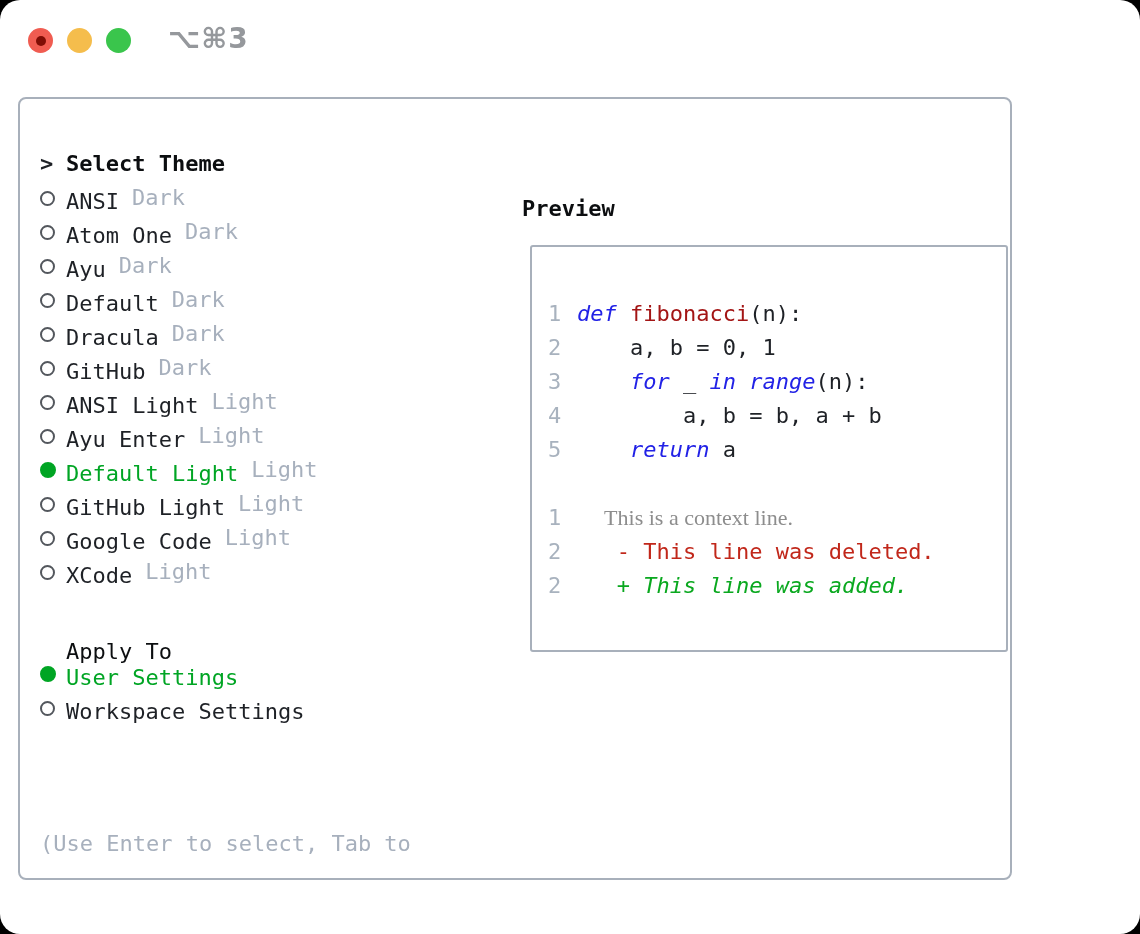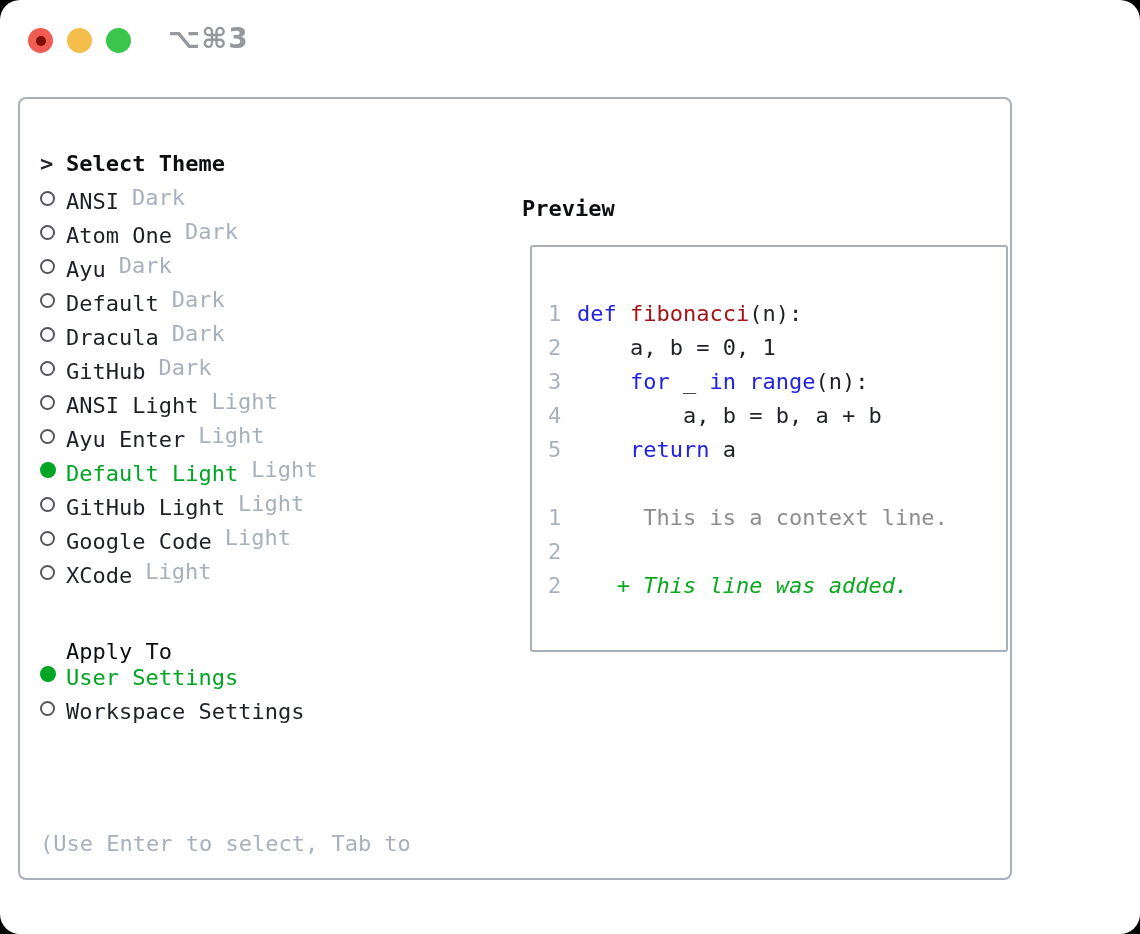--- a/index.html
+++ b/index.html
@@ -41,24 +41,24 @@
   .hint{font-size:22px;line-height:34px;color:var(--muted);white-space:pre;}
   
   .preview-title{font-weight:bold;font-size:22px;line-height:34px;color:#0c0e10;margin-left:18px;margin-top:45px;}
   .preview-box{
     margin-left:26px;margin-top:19px;width:478px;height:407px;box-sizing:border-box;
     border:2px solid var(--border);border-radius:3px;padding:50px 0 0 16px;background:#fff;
   }
   .cline{display:flex;height:34px;font-size:22px;line-height:34px;}
   .lnum{width:16px;flex:none;color:var(--lineno);white-space:pre;}
   .ccontent{margin-left:13px;white-space:pre;}
-  .tk-kw{color:var(--keyword);}
+  .tk-kw{color:var(--keyword);font-style:italic;}
   .tk-fn{color:var(--func);}
   .tk-pl{color:var(--ink);}
-  .tk-ctx{color:var(--context);}
+  .tk-ctx{color:var(--context);font-family:Liberation Serif, serif;}
   .tk-del{color:var(--deleted);}
   .tk-add{color:var(--added);font-style:italic;}
 </style>
 </head>
 <body>
 
 <div class="window">
 
   <div class="titlebar">
     <span class="tl red">
@@ -221,20 +221,21 @@
             <div class="cline">
               <span class="lnum"></span>
               <span class="ccontent"></span>
             </div>
             <div class="cline">
               <span class="lnum">1</span>
               <span class="ccontent"><span class="tk-ctx">     This is a context line.</span></span>
             </div>
             <div class="cline">
               <span class="lnum">2</span>
+              <span class="ccontent"><span class="tk-del">   - This line was deleted.</span></span>
             </div>
             <div class="cline">
               <span class="lnum">2</span>
               <span class="ccontent"><span class="tk-add">   + This line was added.</span></span>
             </div>
           </div>
       </div>
     </div>
 
   </div>

